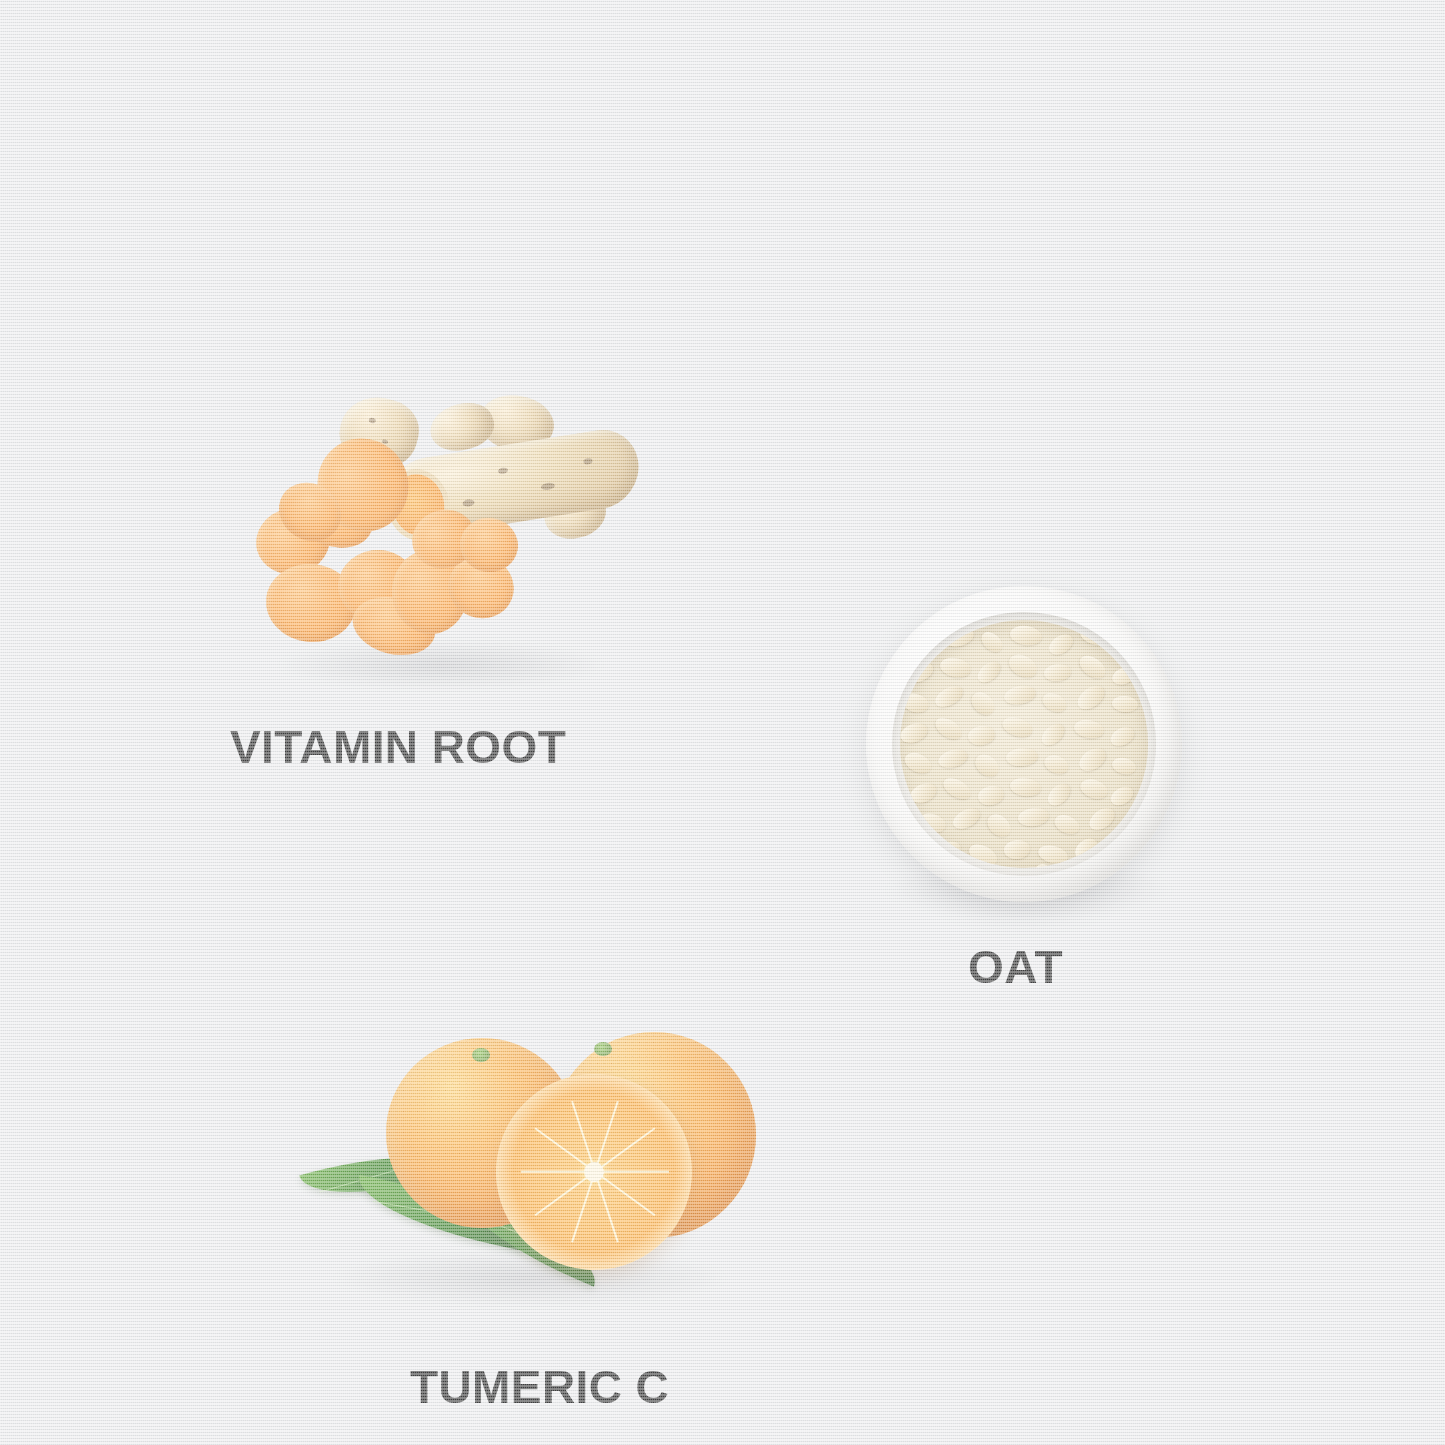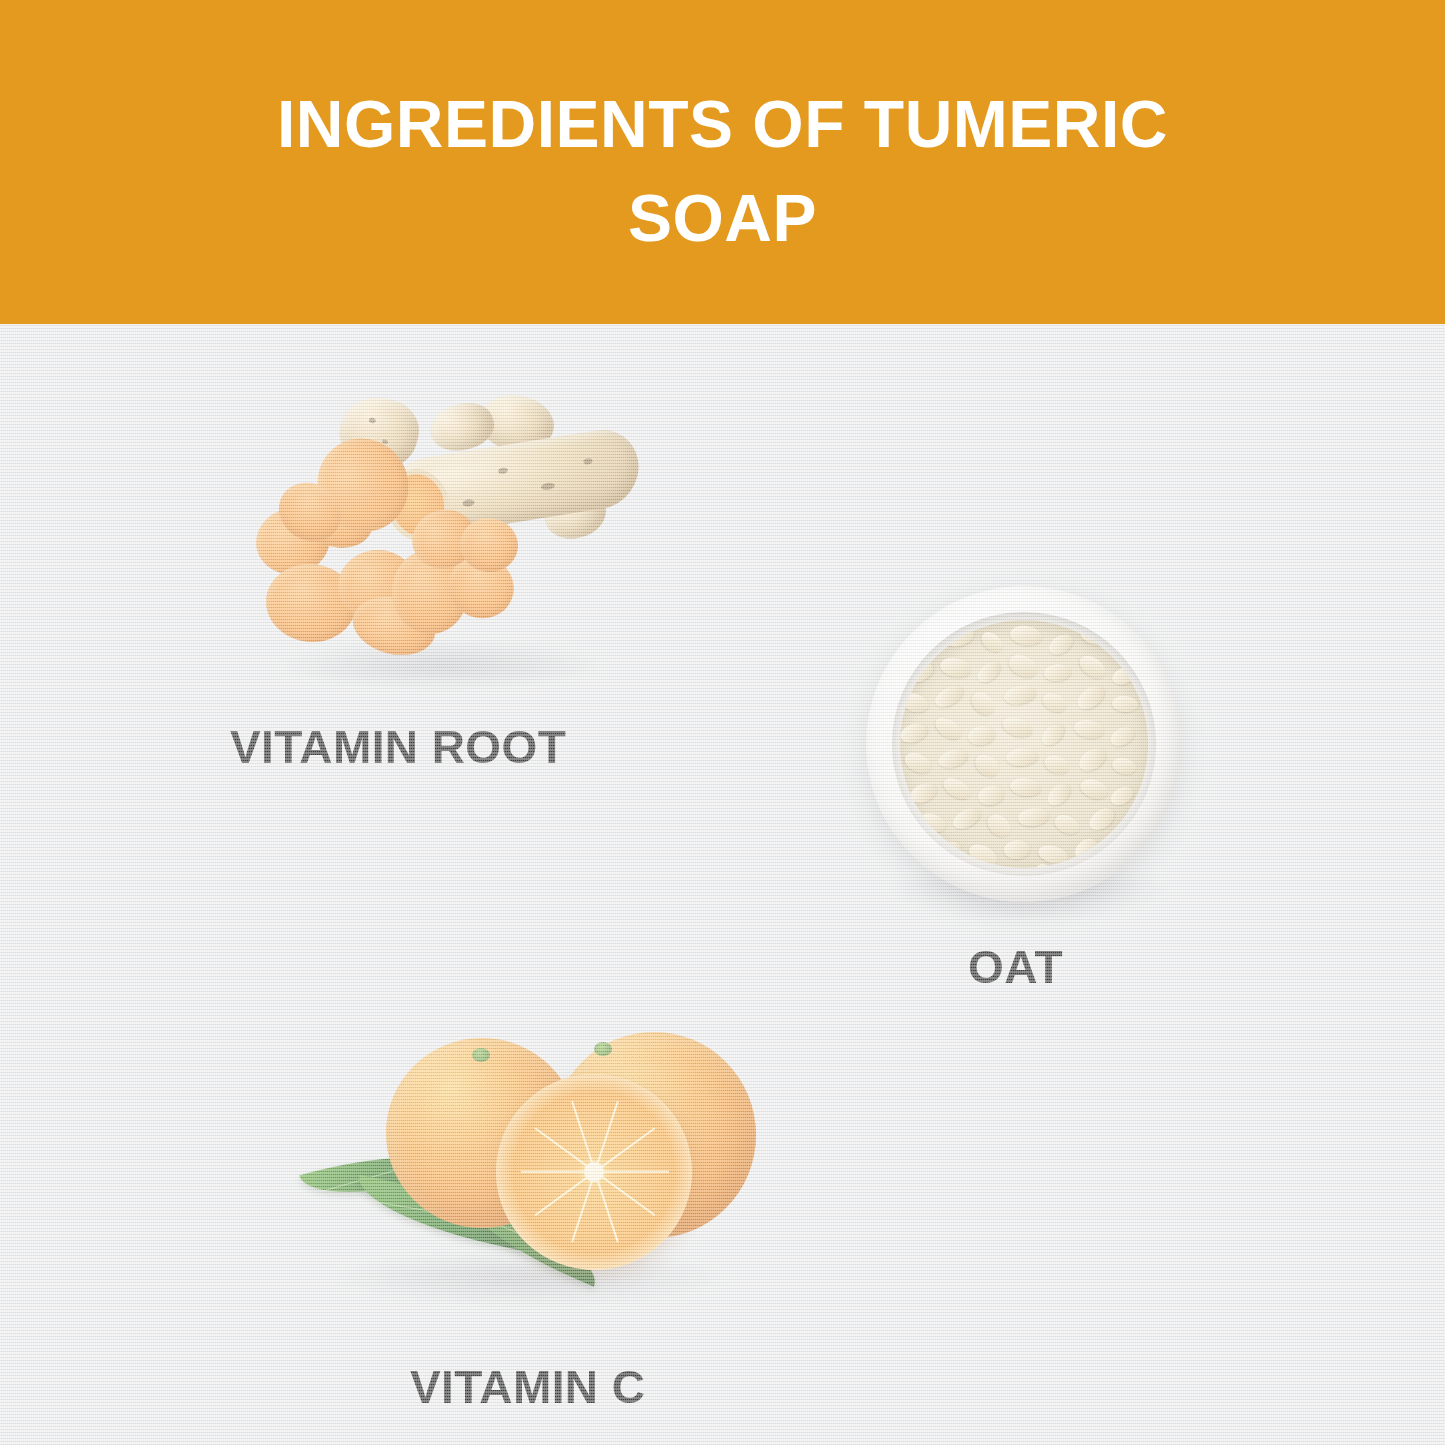--- a/index.html
+++ b/index.html
@@ -258,23 +258,20 @@
     border-radius: 50%;
     background: radial-gradient(ellipse at center, rgba(120,120,125,.30) 0%, rgba(120,120,125,0) 70%);
     filter: blur(3px);
   }
 </style>
 </head>
 <body>
 
 <div class="poster">
 
-  <div class="header-band">
-    <div class="header-title">INGREDIENTS OF TUMERIC SOAP</div>
-  </div>
 
   <div class="ingredient">
     <div class="shadow-blob" style="left:276px;top:640px;width:330px;height:50px;"></div>
 
     <div id="turmeric-art">
 
       <div class="tur-root knob3"></div>
       <div class="tur-root knob2"></div>
       <div class="tur-root knob1">
         <span class="speck" style="left:26px;top:22px;width:7px;height:5px;"></span>
@@ -404,17 +401,17 @@
         <span class="seg" style="transform:rotate(144deg);"></span>
         <span class="seg" style="transform:rotate(180deg);"></span>
         <span class="seg" style="transform:rotate(216deg);"></span>
         <span class="seg" style="transform:rotate(252deg);"></span>
         <span class="seg" style="transform:rotate(288deg);"></span>
         <span class="seg" style="transform:rotate(324deg);"></span>
         <span class="pith"></span>
       </div>
     </div>
 
-    <div class="ing-label" style="left:410px;top:1360px;">VITAMIN C</div>
+    <div class="ing-label" style="left:410px;top:1360px;">TUMERIC C</div>
   </div>
 
   <div class="noise"></div>
 </div>
 
 </body></html>

